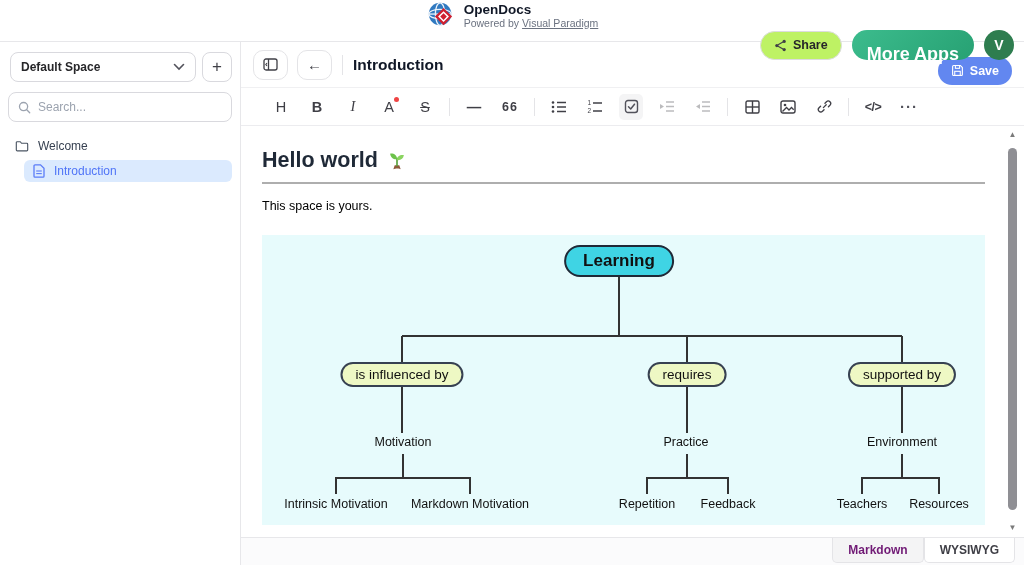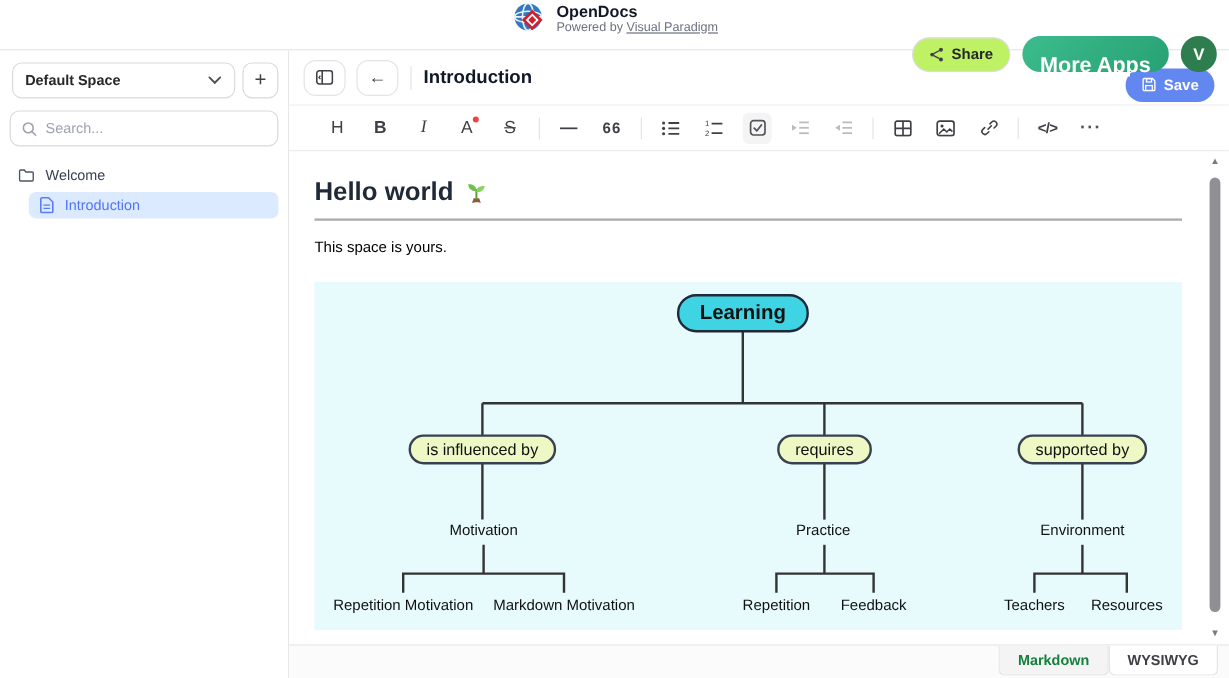--- a/index.html
+++ b/index.html
@@ -104,21 +104,21 @@
   .sb-arrow { width:13px; text-align:center; font-size:8px; color:#7a7a7a; line-height:10px; }
   .sb-thumb { position:absolute; top:18px; left:2px; width:9px; height:362px;
     background:#8f8f94; border-radius:5px; cursor:pointer; }
   .sb-down { position:absolute; bottom:0; }
 
   
   .footer { height:28px; background:#fbfbfc; border-top:1px solid #e7e7ea;
     display:flex; justify-content:flex-end; padding-right:9px; }
   .mode-tab { height:25px; padding:0 15px; font-size:12px; display:flex; align-items:center;
     border:1px solid #e4e4e7; border-top:none; border-radius:0 0 5px 5px; cursor:pointer; }
-  .tab-markdown { background:#f4f4f5; color:#15803d; font-weight:bold; }
+  .tab-markdown { background:#f4f4f5; color:#701a75; font-weight:bold; }
   .tab-wysiwyg { background:#fff; color:#3f3f46; font-weight:bold; }
 
   svg.ic { display:block; }
 </style>
 </head>
 <body>
 
 <div class="app-header">
   <div class="brand">
     <svg class="logo" viewBox="0 0 32 32">
@@ -320,21 +320,21 @@
             <path d="M600 259 V243 H677 V259"></path>
           </g>
         </svg>
         <div class="mm-node mm-root" style="left:357px">Learning</div>
         <div class="mm-node mm-branch" style="left:140px">is influenced by</div>
         <div class="mm-node mm-branch" style="left:425px">requires</div>
         <div class="mm-node mm-branch" style="left:640px">supported by</div>
         <div class="mm-node mm-topic" style="left:141px">Motivation</div>
         <div class="mm-node mm-topic" style="left:424px">Practice</div>
         <div class="mm-node mm-topic" style="left:640px">Environment</div>
-        <div class="mm-node mm-leaf" style="left:74px">Repetition Motivation</div>
+        <div class="mm-node mm-leaf" style="left:74px">Intrinsic Motivation</div>
         <div class="mm-node mm-leaf" style="left:208px">Markdown Motivation</div>
         <div class="mm-node mm-leaf" style="left:385px">Repetition</div>
         <div class="mm-node mm-leaf" style="left:466px">Feedback</div>
         <div class="mm-node mm-leaf" style="left:600px">Teachers</div>
         <div class="mm-node mm-leaf" style="left:677px">Resources</div>
       </div>
     </div>
 
     <div class="scrollbar">
       <div class="sb-arrow">▲</div>

